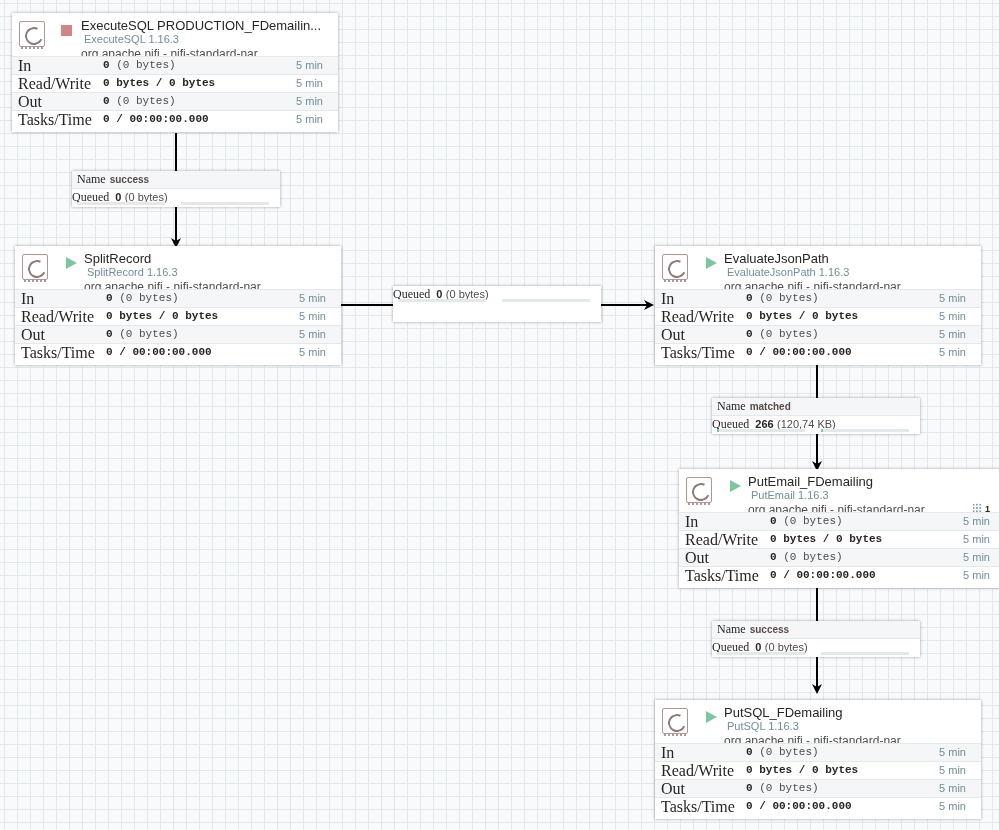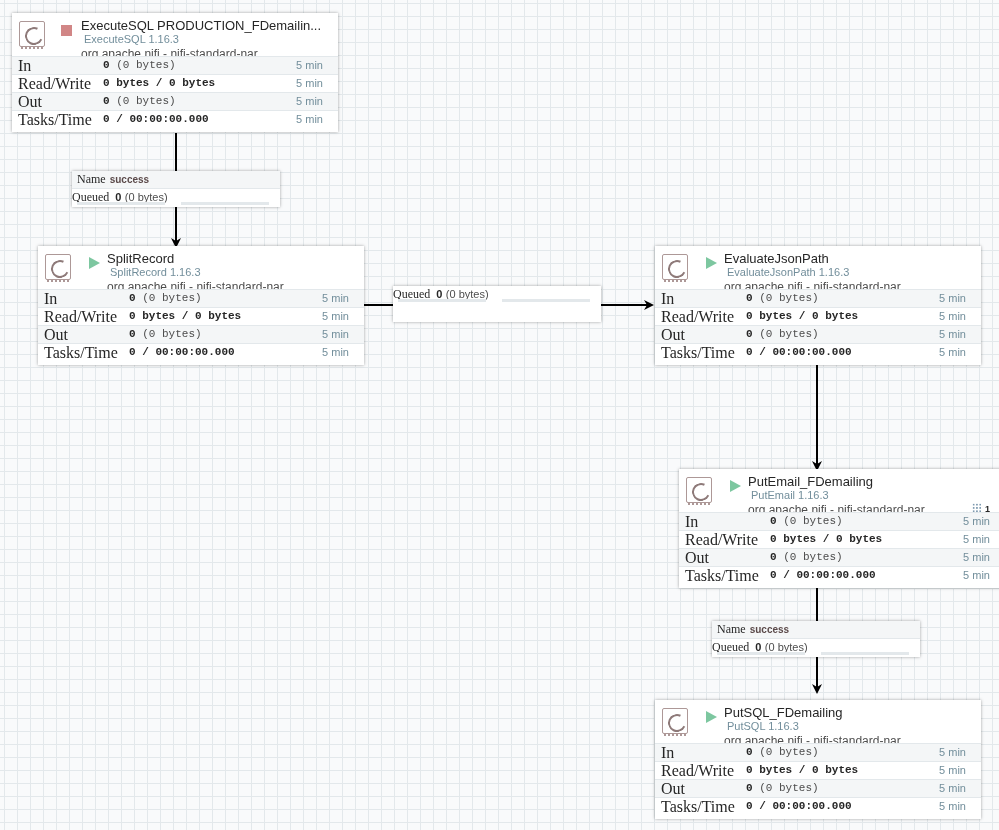--- a/index.html
+++ b/index.html
@@ -122,21 +122,21 @@
       <span class="stat-val"><b>0</b> <span class="dim">(0 bytes)</span></span>
       <span class="stat-time">5 min</span>
     </div>
     <div class="stat-row">
       <span class="stat-label">Tasks/Time</span>
       <span class="stat-val"><b>0 / 00:00:00.000</b></span>
       <span class="stat-time">5 min</span>
     </div>
   </div>
 
-  <div class="processor" style="left:15px; top:246px;margin-left:23px;">
+  <div class="processor" style="left:15px; top:246px;">
     <div class="proc-head">
       <div class="proc-icon">
           <div class="ring"></div>
         </div>
       <div class="run-state running"></div>
       <div class="proc-name">SplitRecord</div>
       <div class="proc-type">SplitRecord 1.16.3</div>
       <div class="proc-bundle">org.apache.nifi - nifi-standard-nar</div>
     </div>
     <div class="stat-row shade">
@@ -278,20 +278,34 @@
       <span class="k">Queued</span><span class="count">0</span> <span class="size">(0 bytes)</span>
       <div class="bp-bar left">
           <div class="fill" style="width: 0px;"></div>
         </div>
       <div class="bp-bar right">
           <div class="fill" style="width: 0px;"></div>
         </div>
     </div>
   </div>
 
+  <div class="conn-label" style="left:712px; top:398px;">
+    <div class="conn-name-row">
+      <span class="k">Name</span><span class="v">matched</span>
+    </div>
+    <div class="conn-queue-row">
+      <span class="k">Queued</span><span class="count">266</span> <span class="size">(120,74 KB)</span>
+      <div class="bp-bar left">
+          <div class="fill" style="width: 2.7%;"></div>
+        </div>
+      <div class="bp-bar right">
+          <div class="fill" style="width: 2%;"></div>
+        </div>
+    </div>
+  </div>
 
   <div class="conn-label" style="left:712px; top:621px;">
     <div class="conn-name-row">
       <span class="k">Name</span><span class="v">success</span>
     </div>
     <div class="conn-queue-row">
       <span class="k">Queued</span><span class="count">0</span> <span class="size">(0 bytes)</span>
       <div class="bp-bar left">
           <div class="fill" style="width: 0px;"></div>
         </div>

